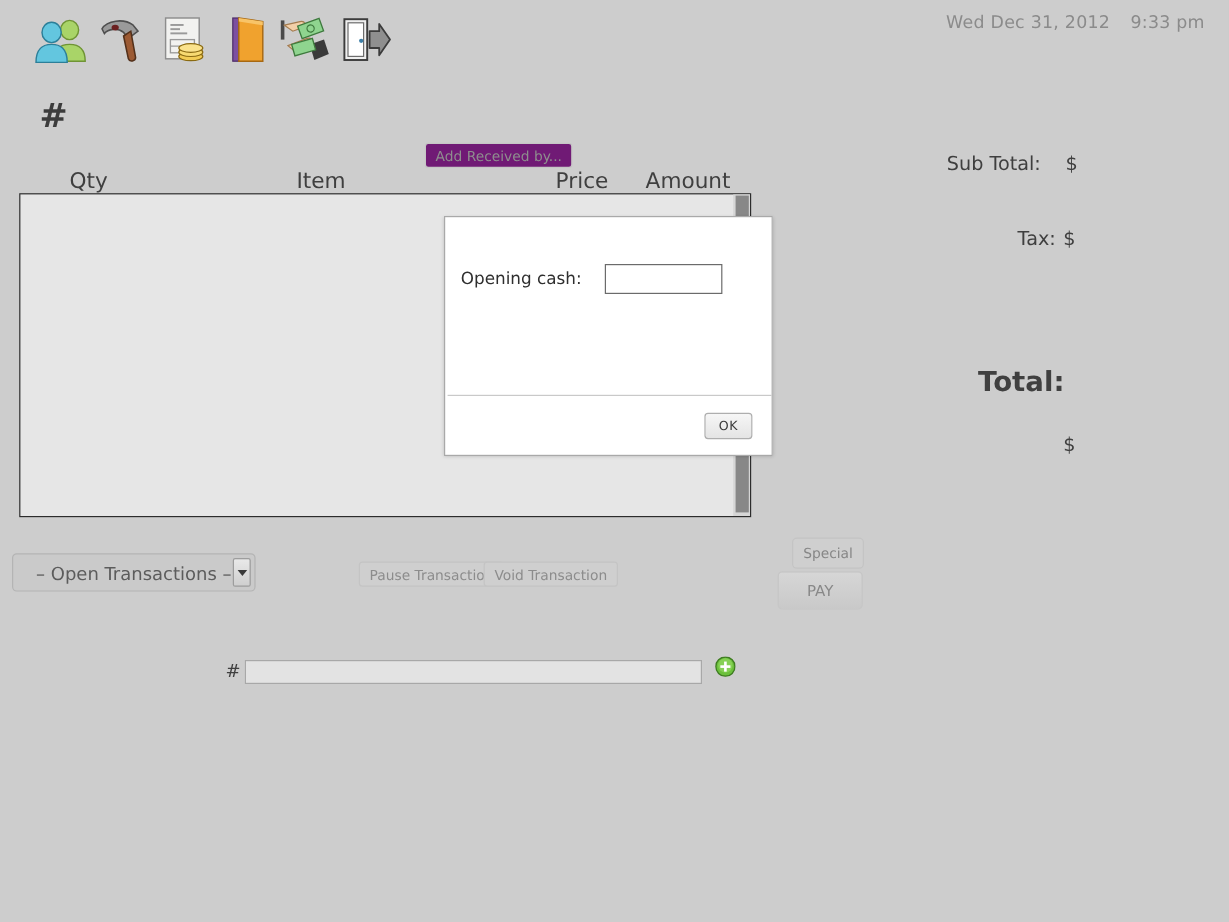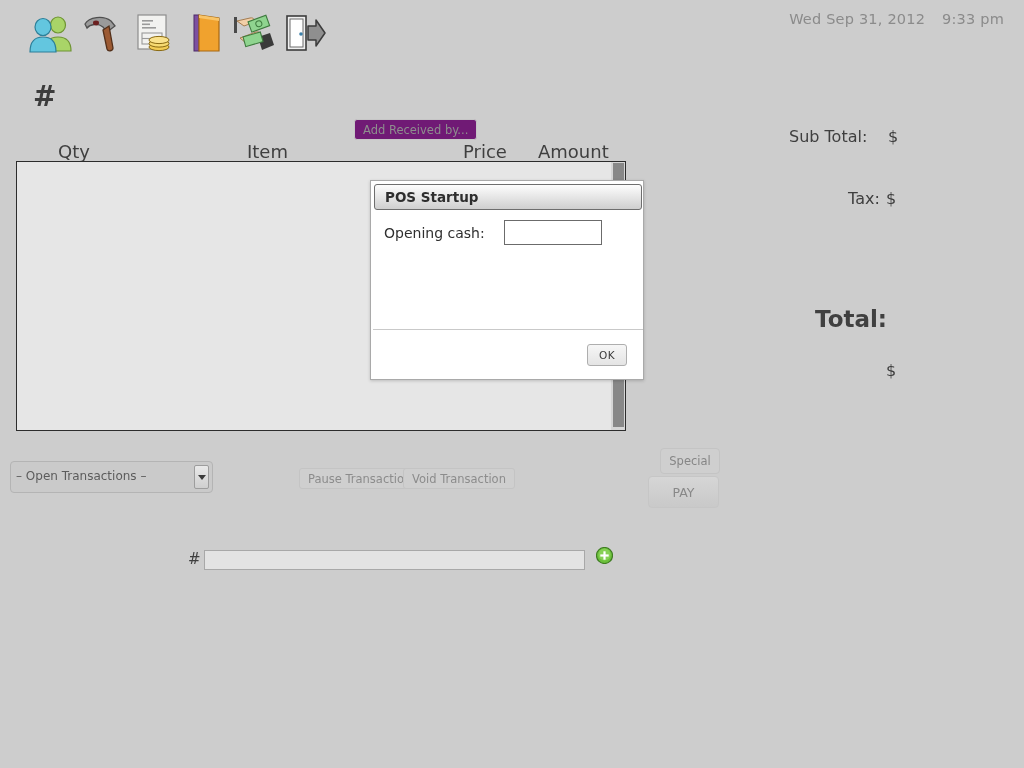--- a/index.html
+++ b/index.html
@@ -144,22 +144,22 @@
     top: 461px;
     width: 203px;
     height: 32px;
     background: #cacaca;
     border: 1px solid #b4b4b4;
     border-radius: 4px;
     box-sizing: border-box;
   }
   .open-trans-label {
     position: absolute;
-    left: 5px; top: 7px;
-    font-size: 12px;
+    left: 19px; top: 7px;
+    font-size: 15px;
     color: #5c5c5c;
     white-space: nowrap;
   }
   .open-trans-arrow {
     position: absolute;
     right: 3px;
     top: 3px;
     width: 15px;
     height: 24px;
     background: linear-gradient(#e9e9e9, #cfcfcf);
@@ -401,21 +401,21 @@
         <path d="M5 4 L24 4 L24 38 L5 38 Z" fill="none"></path>
         <rect x="8" y="7" width="13" height="28" fill="#ffffff" stroke="#6d6d6d" stroke-width="1"></rect>
         <circle cx="19" cy="22" r="1.8" fill="#3c7fa8"></circle>
         <path d="M26 14 L34 14 L34 8 L43 21 L34 34 L34 28 L26 28 Z" fill="#8f8f8f" stroke="#3c3c3c" stroke-width="1.5" stroke-linejoin="round"></path>
       </svg>
     </span>
   </div>
 </div>
 
 <div class="clock">
-  <span>Wed Sep 31, 2012</span><span class="time">9:33 pm</span>
+  <span>Wed Dec 31, 2012</span><span class="time">9:33 pm</span>
 </div>
 
 <div class="order-hash">#</div>
 
 <div class="received-btn">Add Received by...</div>
 
 <div class="col-head col-qty">Qty</div>
 <div class="col-head col-item">Item</div>
 <div class="col-head col-price">Price</div>
 <div class="col-head col-amount">Amount</div>
@@ -451,20 +451,17 @@
 <span class="add-circle">
   <svg width="17" height="17" viewBox="0 0 17 17">
     <circle cx="8.5" cy="8.5" r="8" fill="#6cc03c" stroke="#3f7d22" stroke-width="1.2"></circle>
     <circle cx="8.5" cy="7.5" r="6" fill="#86d055"></circle>
     <rect x="7.4" y="4.3" width="2.2" height="8.4" fill="#ffffff"></rect>
     <rect x="4.3" y="7.4" width="8.4" height="2.2" fill="#ffffff"></rect>
   </svg>
 </span>
 
 <div class="dialog">
-  <div class="dialog-titlebar">
-    <span class="dialog-title">POS Startup</span>
-  </div>
   <div class="dialog-field-label">Opening cash:</div>
   <input class="dialog-input" type="text" placeholder="" style="">
   <div class="dialog-sep"></div>
   <div class="dialog-ok">OK</div>
 </div>
 
 </body></html>

